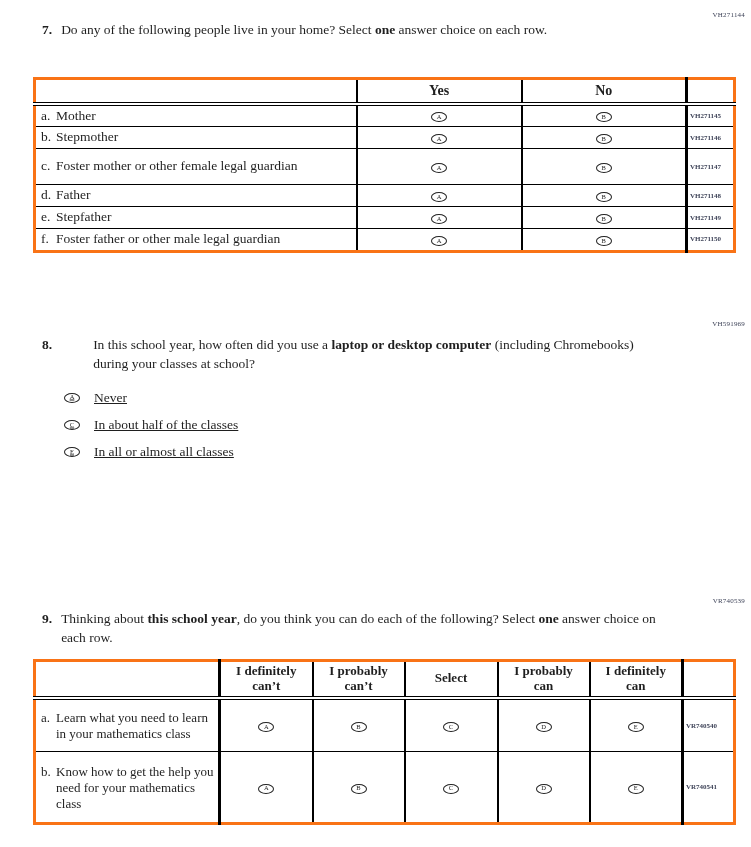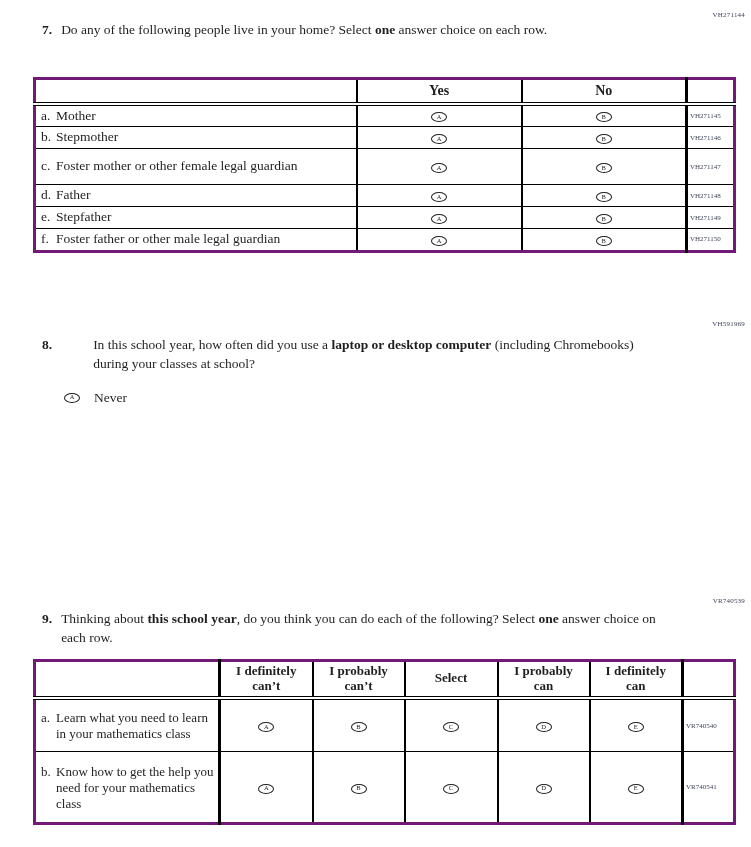--- a/index.html
+++ b/index.html
@@ -66,29 +66,29 @@
     background: #fff;
   }
   .qtable td, .qtable th {
     border-left: 2px solid #000;
     border-right: 2px solid #000;
     border-top: 1px solid #000;
     border-bottom: 1px solid #000;
     padding: 0;
     vertical-align: middle;
   }
-  table.qtable { border: 3px solid #701a75; }
+  table.qtable { border: 3px solid #f97316; }
   .qtable thead th { border-bottom: 4px double #000; }
   .qtable .codecell {
     border-left: 3px solid #000;
     font-size: 7px;
     color: #3e4358;
     text-align: left;
     padding-left: 2px;
-    font-weight: normal;
+    font-weight: bold;
   }
   .qtable .bubcell { text-align: center; }
   .rowlab {
     display: flex;
     padding: 2px 4px 2px 5px;
     font-size: 13.5px;
     line-height: 1.25;
     text-align: left;
   }
   .rowlab .ltr { width: 15px; flex: none; }
@@ -101,20 +101,21 @@
   .t7 .rh-m { height: 36px; }
   .t7 .hdr { font-size: 14px; font-weight: bold; text-align: center; }
 
   
   .opts {
     position: absolute;
     left: 64px;
     top: 384px;
     display: flex;
     flex-direction: column;
+    text-decoration: underline;
   }
   .opt {
     display: flex;
     align-items: center;
     gap: 14px;
     height: 27.4px;
     font-size: 13.5px;
   }
 
   
@@ -260,20 +261,32 @@
     <span class="qnum">8.</span>
     <span class="qtext-8"><span>In this school year, how often did you use a </span><span class="b">laptop or desktop computer</span><span> (including Chromebooks) during your classes at school?</span></span>
   </div>
 
   <div class="opts">
     <div class="opt">
       <span class="bub">
           <i>A</i>
         </span>
       <span>Never</span>
+    </div>
+    <div class="opt">
+      <span class="bub">
+          <i>C</i>
+        </span>
+      <span>In about half of the classes</span>
+    </div>
+    <div class="opt">
+      <span class="bub">
+          <i>E</i>
+        </span>
+      <span>In all or almost all classes</span>
     </div>
   </div>
 
   <div class="qcode" style="top:597px;">VR740539</div>
 
   <div class="question" style="top:610px;">
     <span class="qnum">9.</span>
     <span class="qtext-9"><span>Thinking about </span><span class="b">this school year</span><span>, do you think you can do each of the following? Select </span><span class="b">one</span><span> answer choice on each row.</span></span>
   </div>
 

